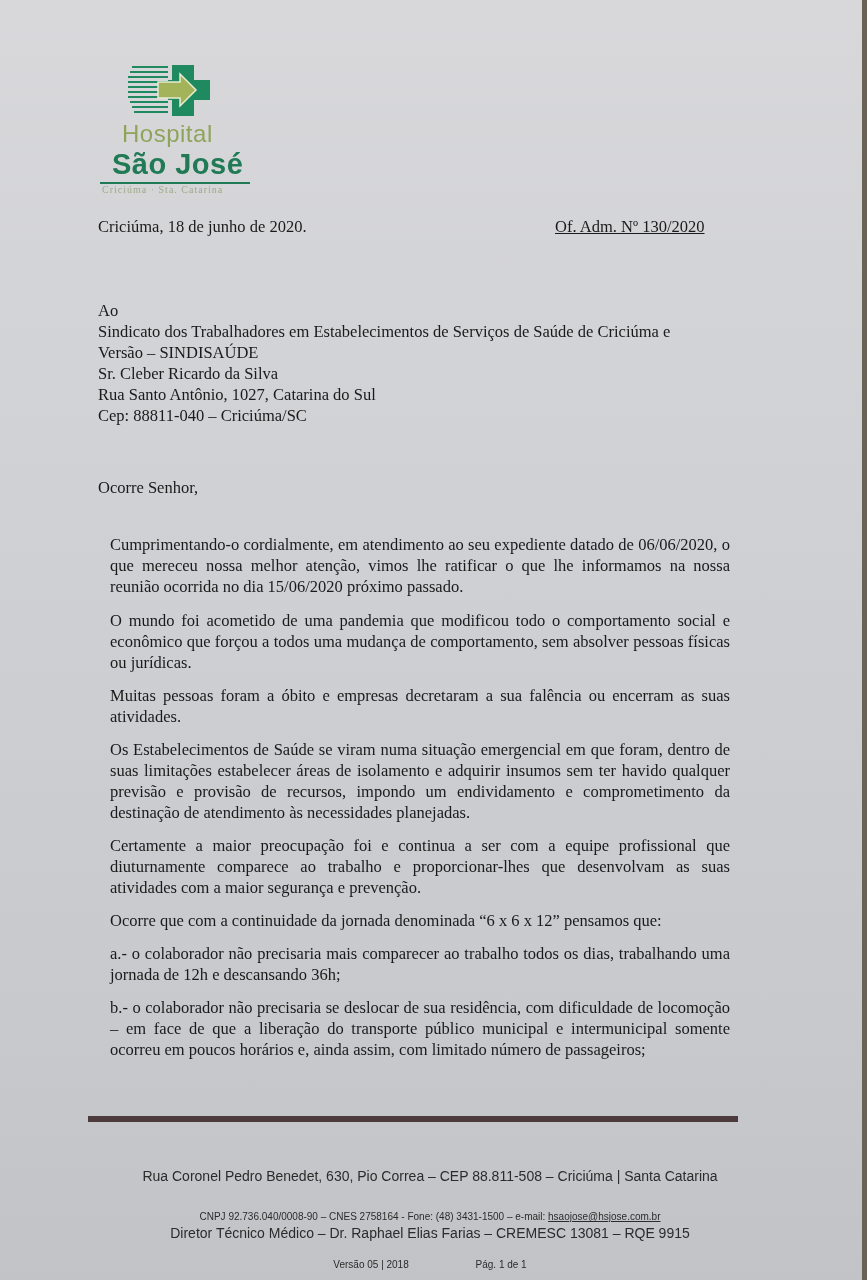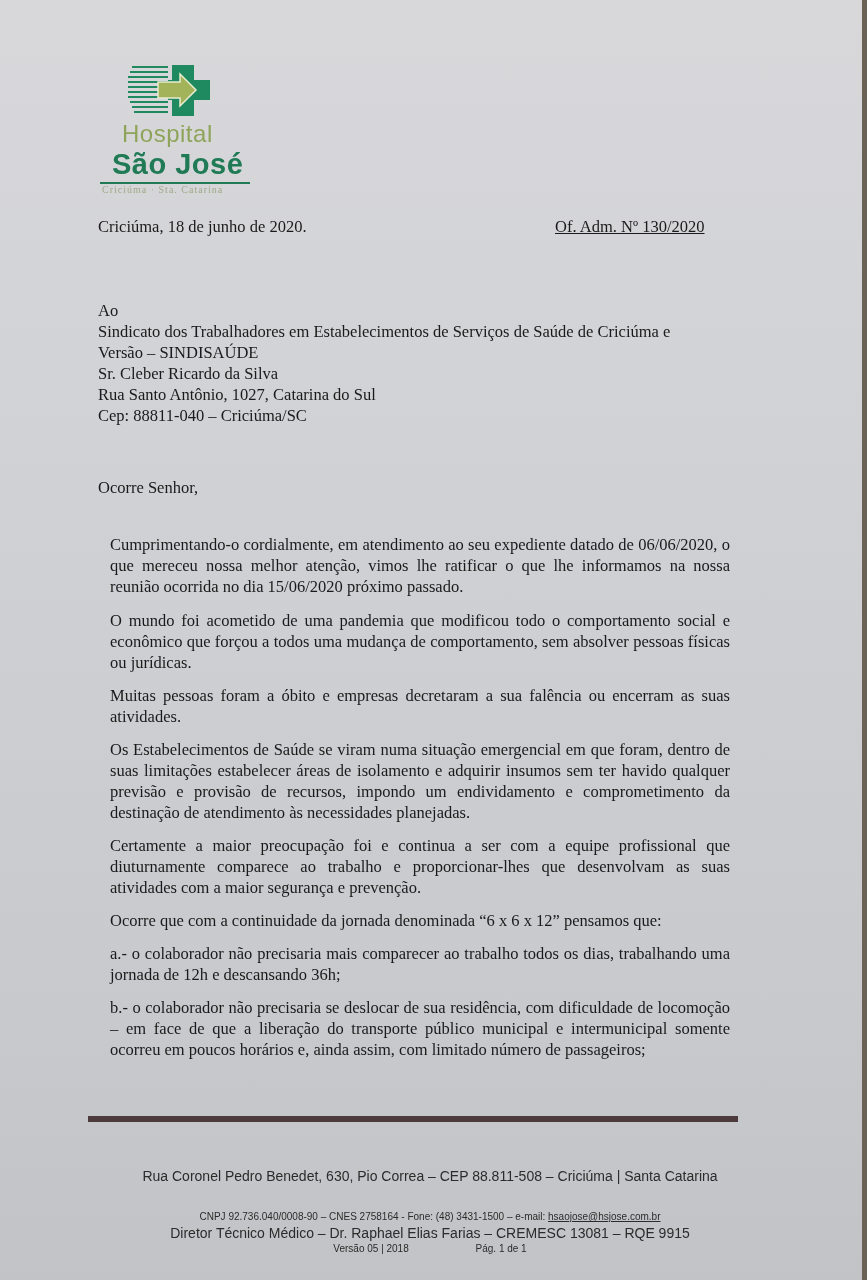--- a/index.html
+++ b/index.html
@@ -49,21 +49,21 @@
   }
   .footer {
     position: absolute; left: 80px; top: 1130px; width: 700px; text-align: center;
     font-family: "Liberation Sans", sans-serif; color: #2b2b2b;
   }
   .footer .l1 { font-size: 14px; line-height: 17px; margin-top: 38px; }
   .footer .l2 { font-size: 10px; line-height: 17px; margin-top: 23px; }
   .footer .l2 .mail { text-decoration: underline; }
   .footer .l3 { font-size: 14px; line-height: 17px; }
   .footer .l4 { font-size: 10px; line-height: 14px; }
-  .footer .l4 span { display: inline-block; margin: 0 32px; }
+  .footer .l4 span { display: inline-block; margin: 16px 32px; }
 </style>
 </head>
 <body>
 
 <div class="paper">
 
   <div class="logo">
     <svg width="90" height="58" viewBox="0 0 90 58">
       <g fill="#1f8a5f">
         <rect x="4" y="4" width="36" height="2"></rect>

